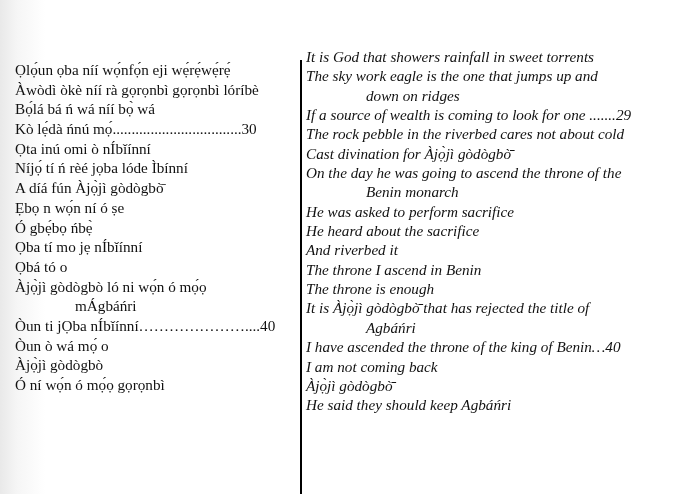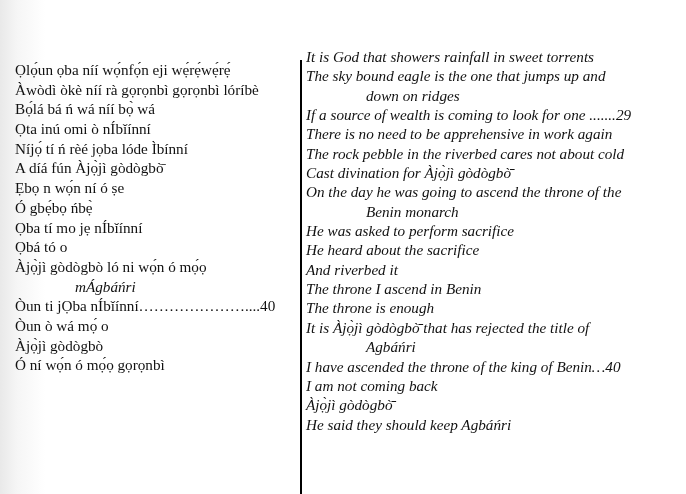--- a/index.html
+++ b/index.html
@@ -38,62 +38,62 @@
       width: 378px;
       font-style: italic;
     }
     .line {
       font-size: 15.2px;
       white-space: nowrap;
       display: block;
     }
     .col-left .line { height: 19.7px; line-height: 19.7px; }
     .col-right .line { height: 19.35px; line-height: 19.35px; }
-    .col-left .line.indent { padding-left: 60px; font-style: italic; }
+    .col-left .line.indent { padding-left: 60px; }
     .col-right .line.indent { padding-left: 60px; }
     .divider {
       position: absolute;
       left: 300px;
       top: 60px;
       width: 2px;
       height: 434px;
       background: #000000;
     }
   </style>
 </head>
 <body>
 
 <div class="page">
   <div class="col col-left">
     <span class="line">Ọlọ́un ọba níí wọ́nfọ́n eji wẹ́rẹ́wẹ́rẹ́</span>
     <span class="line">Àwòdì òkè níí rà gọrọnbì gọrọnbì lóríbè</span>
     <span class="line">Bọ́lá bá ń wá níí bọ̀ wá</span>
+    <span class="line">Kò lẹ́dà ńnú mọ́..................................30</span>
     <span class="line">Ọta inú omi ò nÍbǐínní</span>
     <span class="line">Níjọ́ tí ń rèé jọba lóde Ìbínní</span>
     <span class="line">A díá fún Àjọ̀jì gòdògbò̄</span>
     <span class="line">Ẹbọ n wọ́n ní ó ṣe</span>
     <span class="line">Ó gbẹ́bọ ńbẹ̀</span>
     <span class="line">Ọba tí mo jẹ nÍbǐínní</span>
     <span class="line">Ọbá tó o</span>
     <span class="line">Àjọ̀jì gòdògbò ló ni wọ́n ó mọ́ọ</span>
     <span class="line indent">mÁgbáńri</span>
     <span class="line">Òun ti jỌba nÍbǐínní…………………....40</span>
     <span class="line">Òun ò wá mọ́ o</span>
     <span class="line">Àjọ̀jì gòdògbò</span>
     <span class="line">Ó ní wọ́n ó mọ́ọ  gọrọnbì</span>
   </div>
 
   <div class="divider"></div>
 
   <div class="col col-right">
     <span class="line">It is God that showers rainfall in sweet torrents</span>
-    <span class="line">The sky bound eagle is the one that jumps up and</span>
+    <span class="line">The sky work eagle is the one that jumps up and</span>
     <span class="line indent">down on ridges</span>
     <span class="line">If a source of wealth is coming to look for one  .......29</span>
-    <span class="line">There is no need to be apprehensive in work again</span>
     <span class="line">The rock pebble in the riverbed cares not about cold</span>
     <span class="line">Cast divination for Àjọ̀jì gòdògbò̄</span>
     <span class="line">On the day he was going to ascend the throne of the</span>
     <span class="line indent">Benin monarch</span>
     <span class="line">He was asked to perform sacrifice</span>
     <span class="line">He heard about the sacrifice</span>
     <span class="line">And riverbed it</span>
     <span class="line">The throne I ascend in Benin</span>
     <span class="line">The throne is enough</span>
     <span class="line">It is Àjọ̀jì gòdògbò̄ that has rejected the title of</span>

